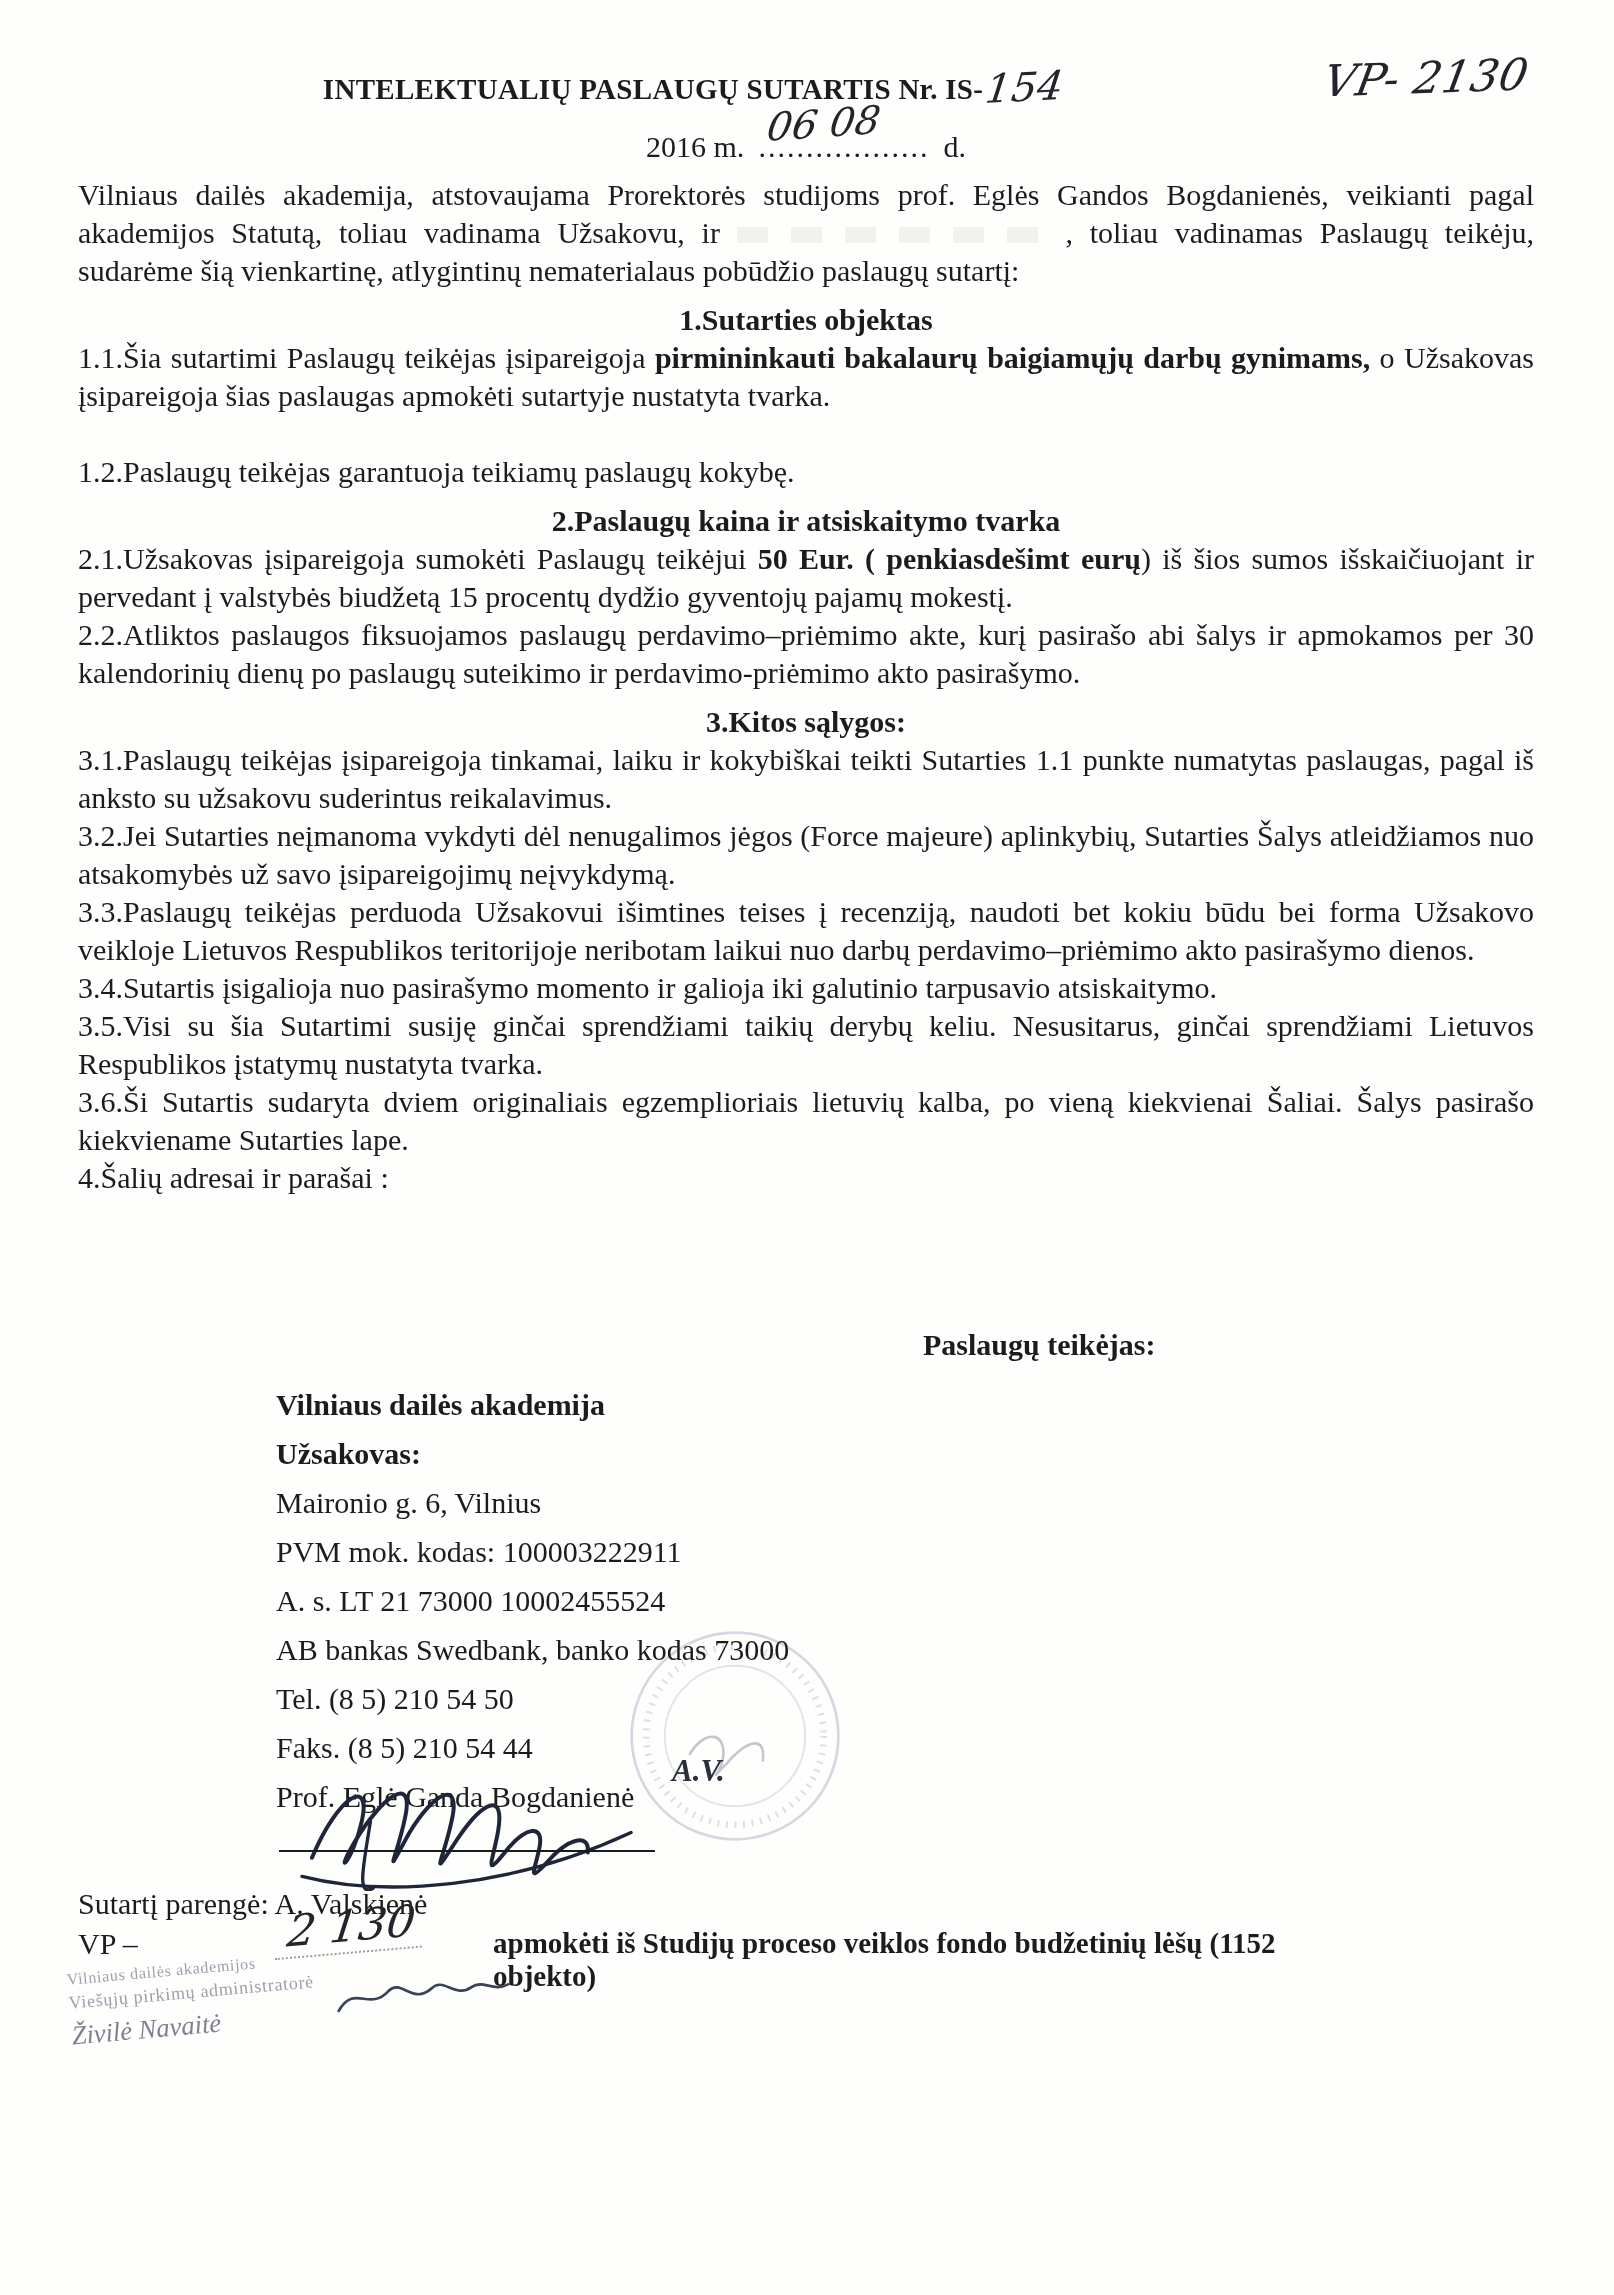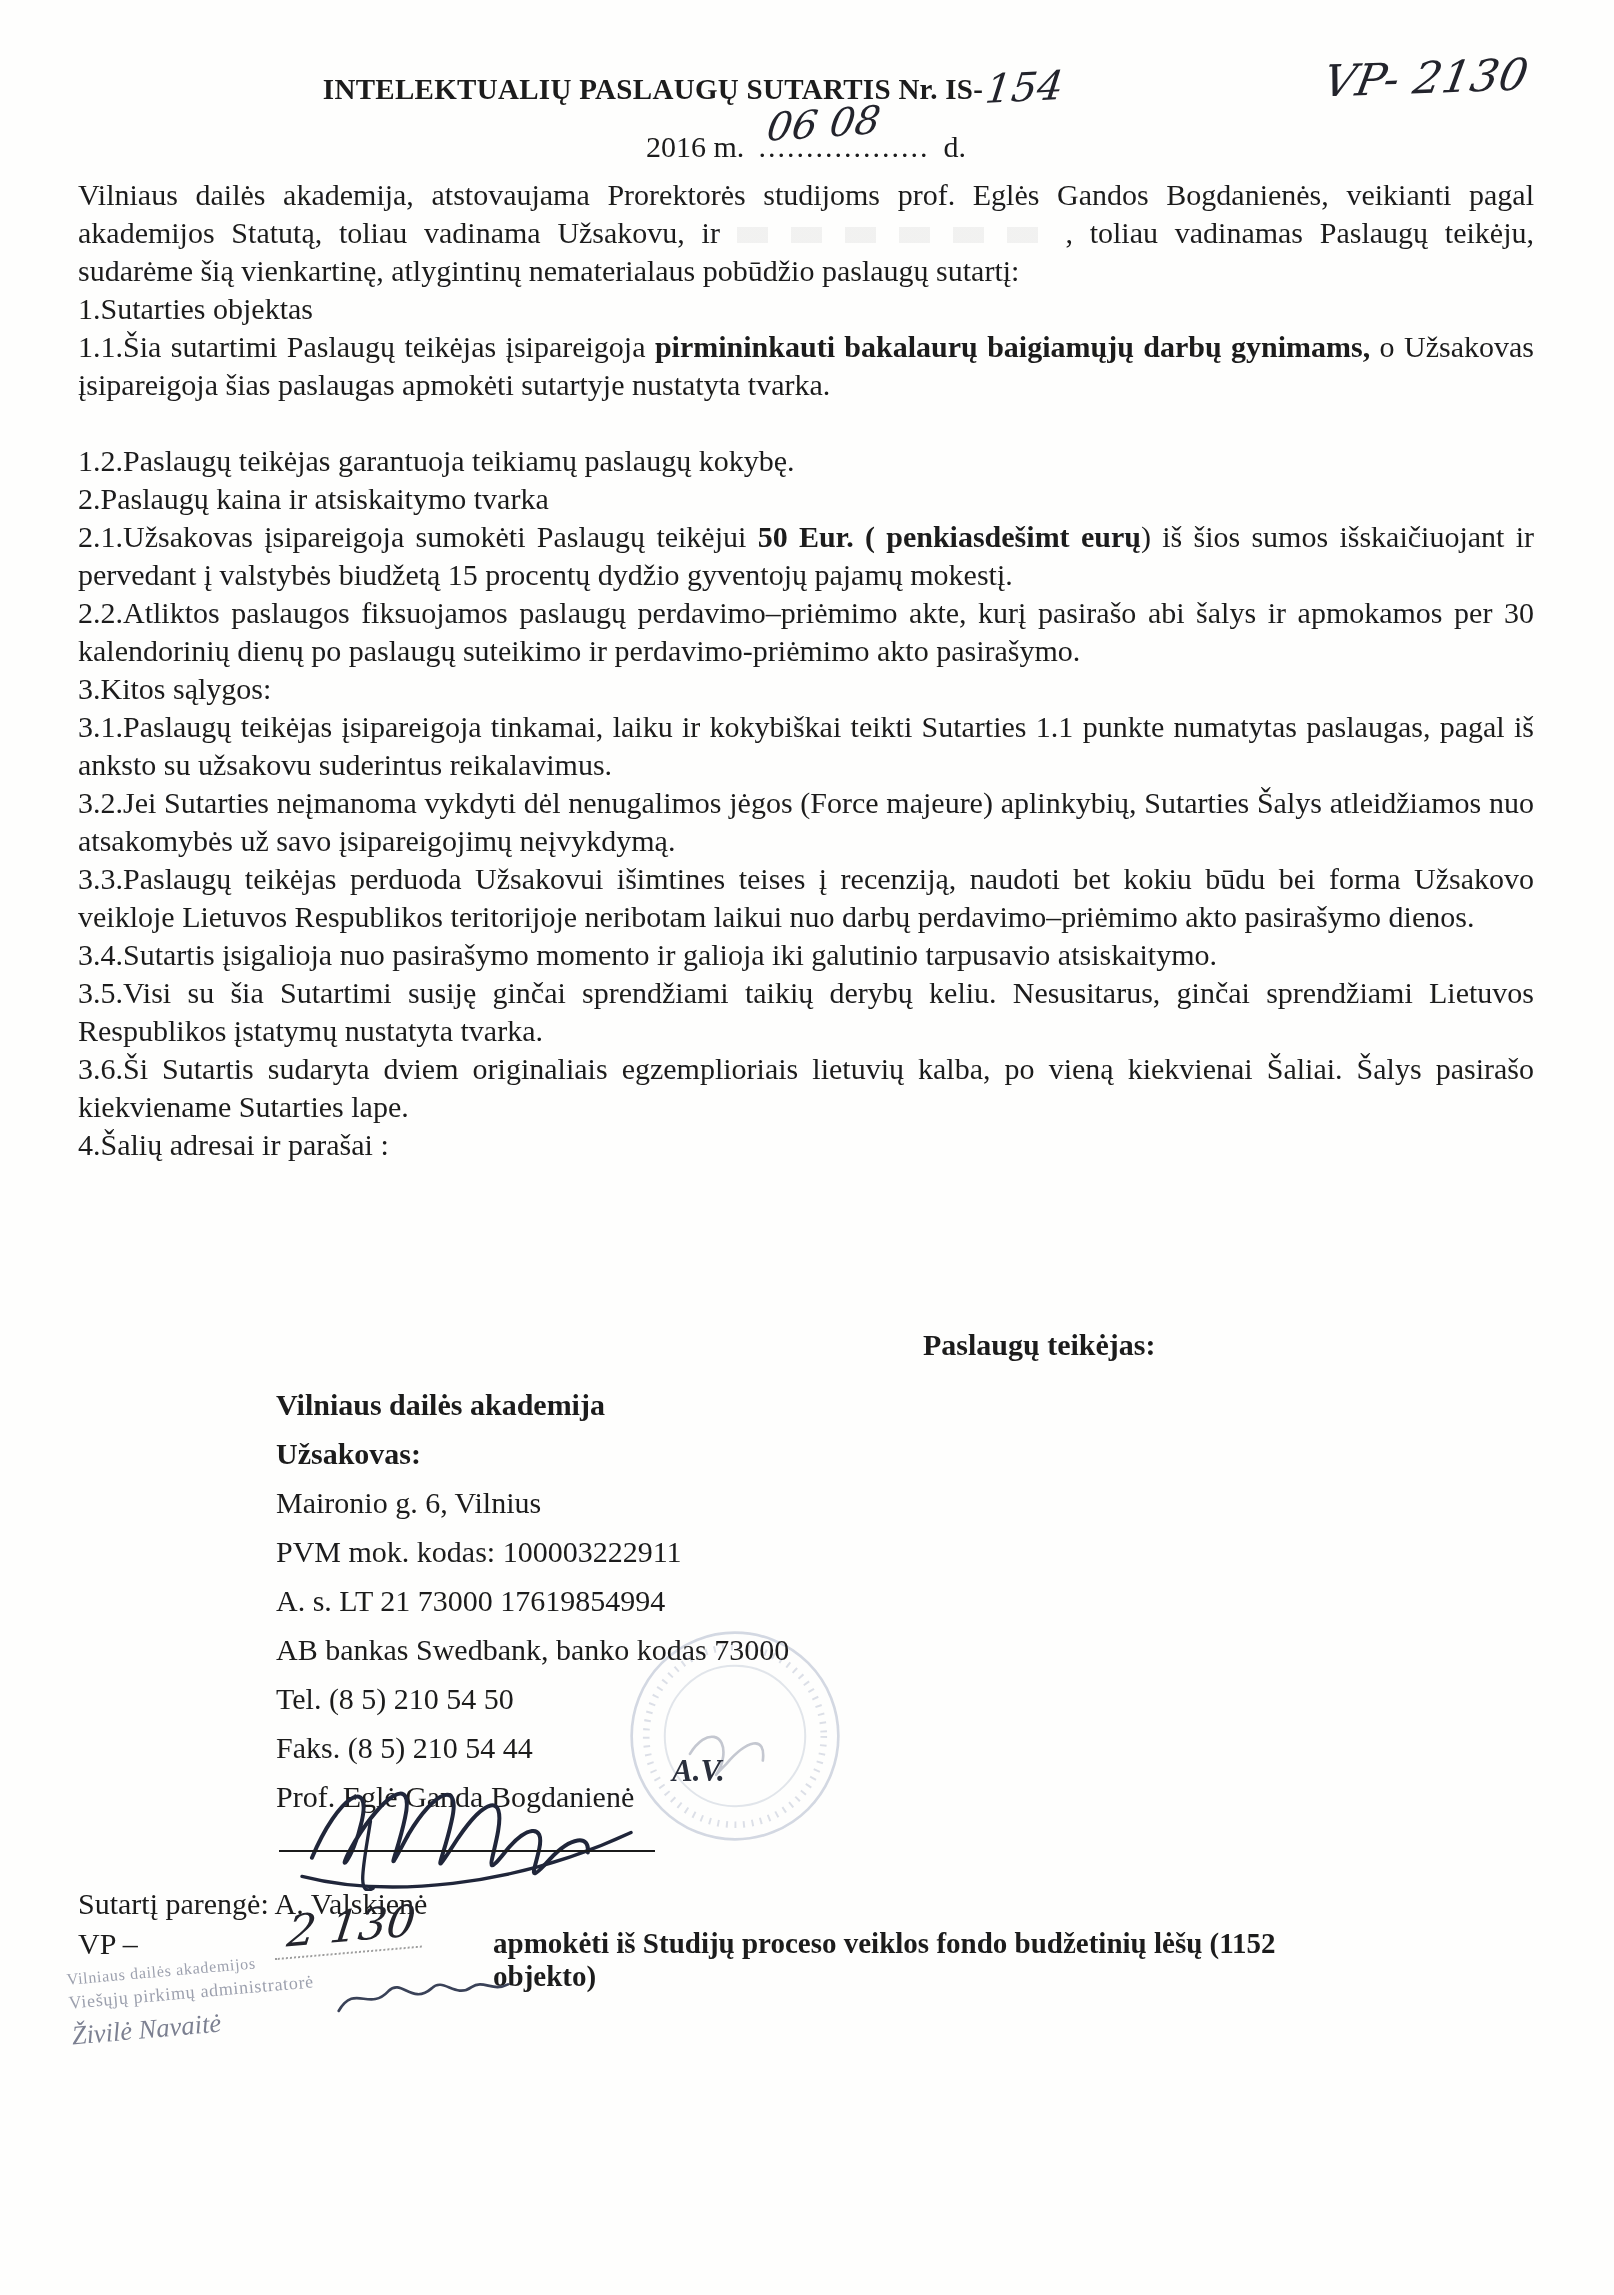--- a/index.html
+++ b/index.html
@@ -57,21 +57,21 @@
     position: absolute;
     left: 9.3px;
     top: -29px;
     font-size: 39px;
     transform: skewX(-12deg) rotate(-4deg);
     white-space: nowrap;
   }
 
   
   .para { font-size: 30px; line-height: 38px; text-align: justify; }
-  .heading { font-weight: normal; text-align: left; }
+  .heading { font-weight: bold; text-align: center; margin-top: 11px; }
   .intro { margin-top: 12px; }
   .gap { height: 38px; }
   b { font-weight: bold; }
   .redacted {
     display: inline-block;
     width: 312px;
     height: 16px;
     background-image: repeating-linear-gradient(90deg, rgba(130,130,130,0.10) 0 31px, transparent 31px 54px);
   }
 
@@ -176,21 +176,21 @@
         <circle cx="163" cy="163" r="106" fill="none" stroke="rgba(96,114,152,0.20)" stroke-width="3"></circle>
         <path d="M95 190 C120 150 150 160 145 195 C142 220 120 235 150 205 C180 170 210 160 205 200" fill="none" stroke="rgba(70,80,110,0.35)" stroke-width="4" stroke-linecap="round"></path>
       </svg>
     </div>
 
     <div class="client-block">
       <div class="client-line bold">Vilniaus dailės akademija</div>
       <div class="client-line bold">Užsakovas:</div>
       <div class="client-line">Maironio g. 6, Vilnius</div>
       <div class="client-line">PVM mok. kodas: 100003222911</div>
-      <div class="client-line">A. s. LT 21 73000 17619854994</div>
+      <div class="client-line">A. s. LT 21 73000 10002455524</div>
       <div class="client-line">AB bankas Swedbank, banko kodas 73000</div>
       <div class="client-line">Tel. (8 5) 210 54 50</div>
       <div class="client-line">Faks. (8 5) 210 54 44</div>
       <div class="client-line">Prof. Eglė Ganda Bogdanienė</div>
     </div>
 
     <div class="av-mark">A.V.</div>
 
     <svg class="signature-main" width="359" height="133" viewBox="0 0 540 200">
       <path d="M30 150 C70 55 120 28 105 95 C92 155 60 185 95 125 C135 58 185 22 170 90 C158 148 135 190 175 115 C215 48 255 32 240 95 C227 155 205 190 250 120 C290 62 320 52 310 110 C302 155 288 182 320 142 C352 102 380 98 372 136 C365 170 352 192 388 152 C420 118 448 115 445 142" fill="none" stroke="#20263a" stroke-width="6" stroke-linecap="round"></path>

